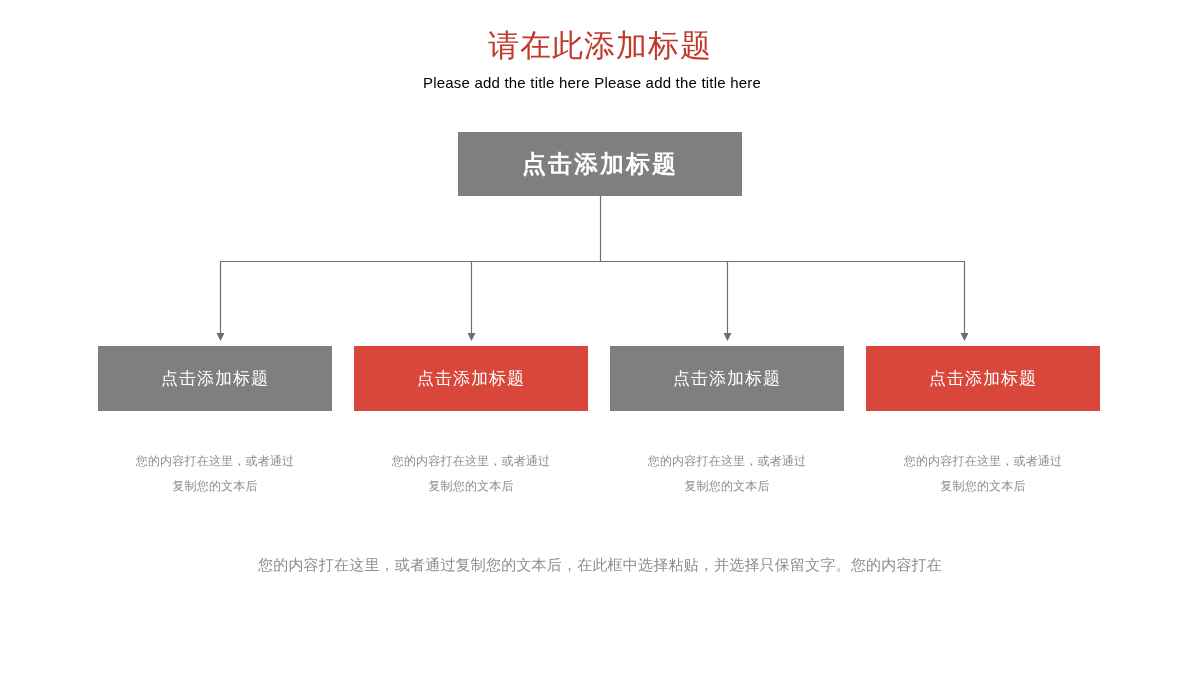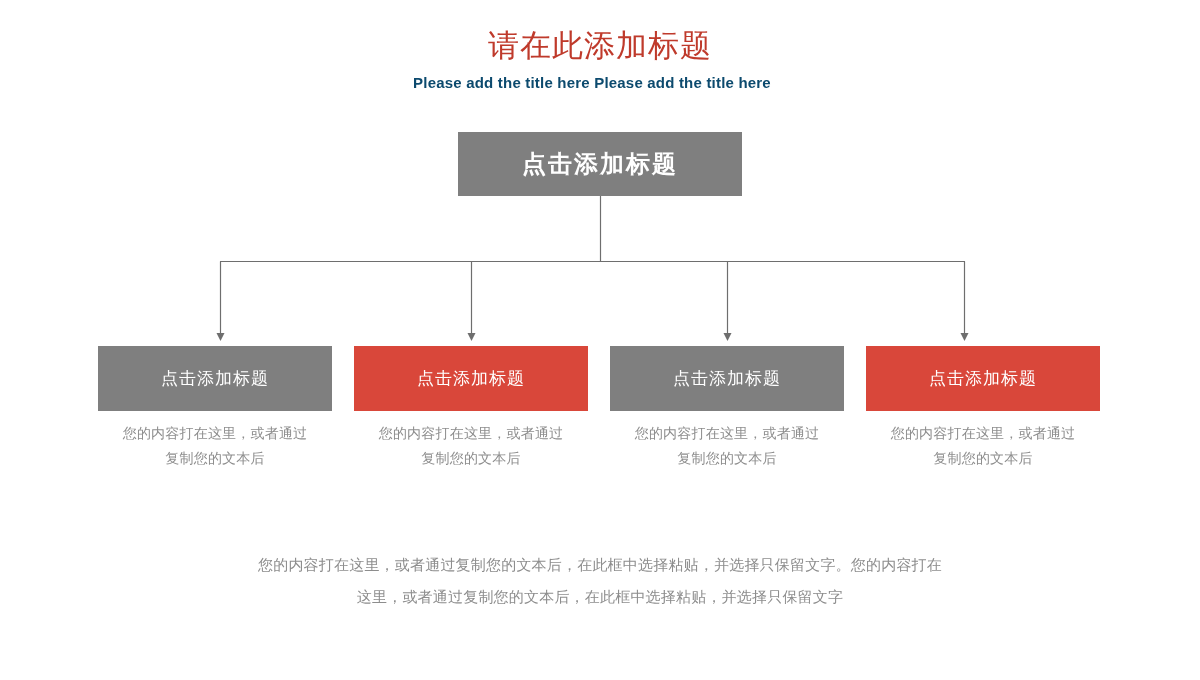--- a/index.html
+++ b/index.html
@@ -33,22 +33,22 @@
     font-size: 31px;
     line-height: 40px;
     color: #bf3a2b;
     font-weight: 400;
     letter-spacing: 1px;
     margin: 0;
   }
   .sub-title {
     font-size: 15px;
     line-height: 22px;
-    color: #0c4a6e;
-    font-weight: 700;
+    color: #000000;
+    font-weight: 400;
     margin: 6px 16px 0 0;
     letter-spacing: 0.2px;
   }
 
   
   .root-box {
     position: absolute;
     left: 458px;
     top: 132px;
     width: 284px;
@@ -104,25 +104,25 @@
   }
   .child-box.gray { background: #7f7f7f; }
   .child-box.red  { background: #d9473a; }
   .child-box-label {
     color: #ffffff;
     font-size: 17px;
     font-weight: 400;
     letter-spacing: 1px;
   }
   .child-caption {
-    margin-top: 10px;
+    margin-top: 38px;
     width: 234px;
     text-align: center;
     color: #8d8d8d;
-    font-size: 14px;
+    font-size: 12px;
     line-height: 25px;
     letter-spacing: 0.2px;
   }
 
   
   .footer-note {
     position: absolute;
     left: 200px;
     top: 549px;
     width: 800px;
@@ -205,16 +205,15 @@
       <div class="child-caption">
         <div>您的内容打在这里，或者通过</div>
         <div>复制您的文本后</div>
       </div>
     </div>
 
   </div>
 
   <div class="footer-note">
     <div>您的内容打在这里，或者通过复制您的文本后，在此框中选择粘贴，并选择只保留文字。您的内容打在</div>
-    <div>这里，或者通过复制您的文本后，在此框中选择粘贴，并选择只保留文字</div>
   </div>
 
 </div>
 
 </body></html>

